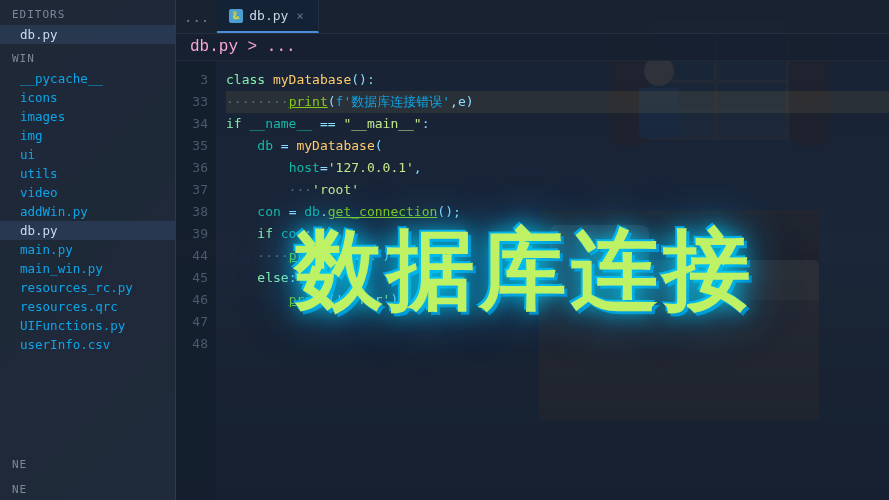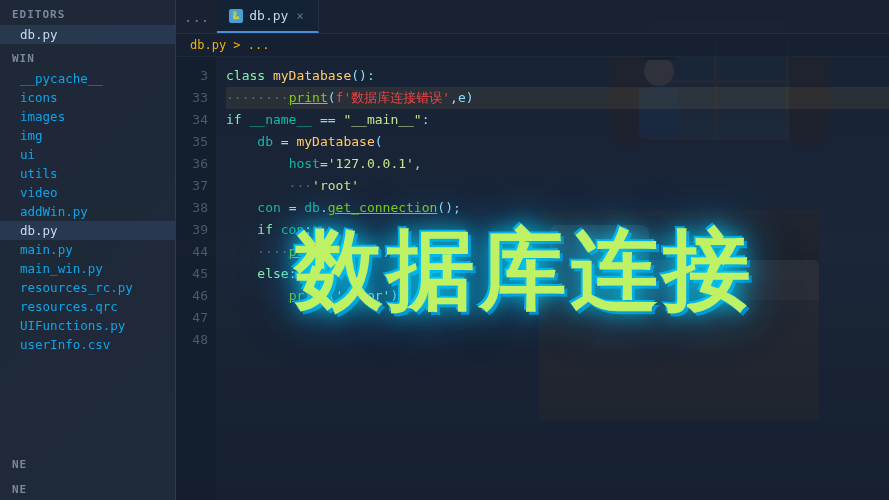--- a/index.html
+++ b/index.html
@@ -180,21 +180,21 @@
       background: rgba(30, 40, 55, 0.92);
       border-right: 1px solid rgba(255,255,255,0.08);
       flex-shrink: 0;
       display: flex;
       flex-direction: column;
     }
 
     .sidebar-section-label {
       color: #7a8898;
       font-size: 11px;
-      font-weight: 700;
+      font-weight: 400;
       letter-spacing: 1px;
       padding: 8px 12px 4px;
       text-transform: uppercase;
     }
 
     .sidebar-file {
       color: #0ea5e9;
       font-size: 12.5px;
       padding: 2px 12px 2px 20px;
       cursor: pointer;
@@ -263,24 +263,25 @@
     .tab-close {
       color: #6a7a8a;
       font-size: 12px;
       cursor: pointer;
       padding: 2px;
     }
 
     
     .breadcrumb {
       padding: 4px 14px;
-      color: #eab308;
-      font-size: 12px;
+      color: #f9a8d4;
+      font-size: 16px;
       background: rgba(22, 32, 48, 0.9);
       border-bottom: 1px solid rgba(255,255,255,0.04);
+      font-family: Liberation Mono, monospace;
     }
 
     
     .code-area {
       flex: 1;
       overflow: hidden;
       padding: 0;
       display: flex;
     }
 
@@ -315,21 +316,21 @@
     }
 
     
     .kw { color: #86efac; }
     .fn { color: #84cc16; text-decoration: underline; }
     .str { color: #c3e88d; }
     .cls { color: #ffcb6b; margin-top: 32px; }
     .op { color: #89ddff; }
     .var { color: #14b8a6; margin-top: 8px; }
     .punct { color: #89ddff; }
-    .fstr { color: #ef4444; text-align: center; }
+    .fstr { color: #0ea5e9; text-align: center; }
     .dots { color: #546e7a; }
 
     
     .big-title-overlay {
       position: absolute;
       top: 0; left: 0;
       width: 100%; height: 100%;
       z-index: 10;
       display: flex;
       align-items: center;

